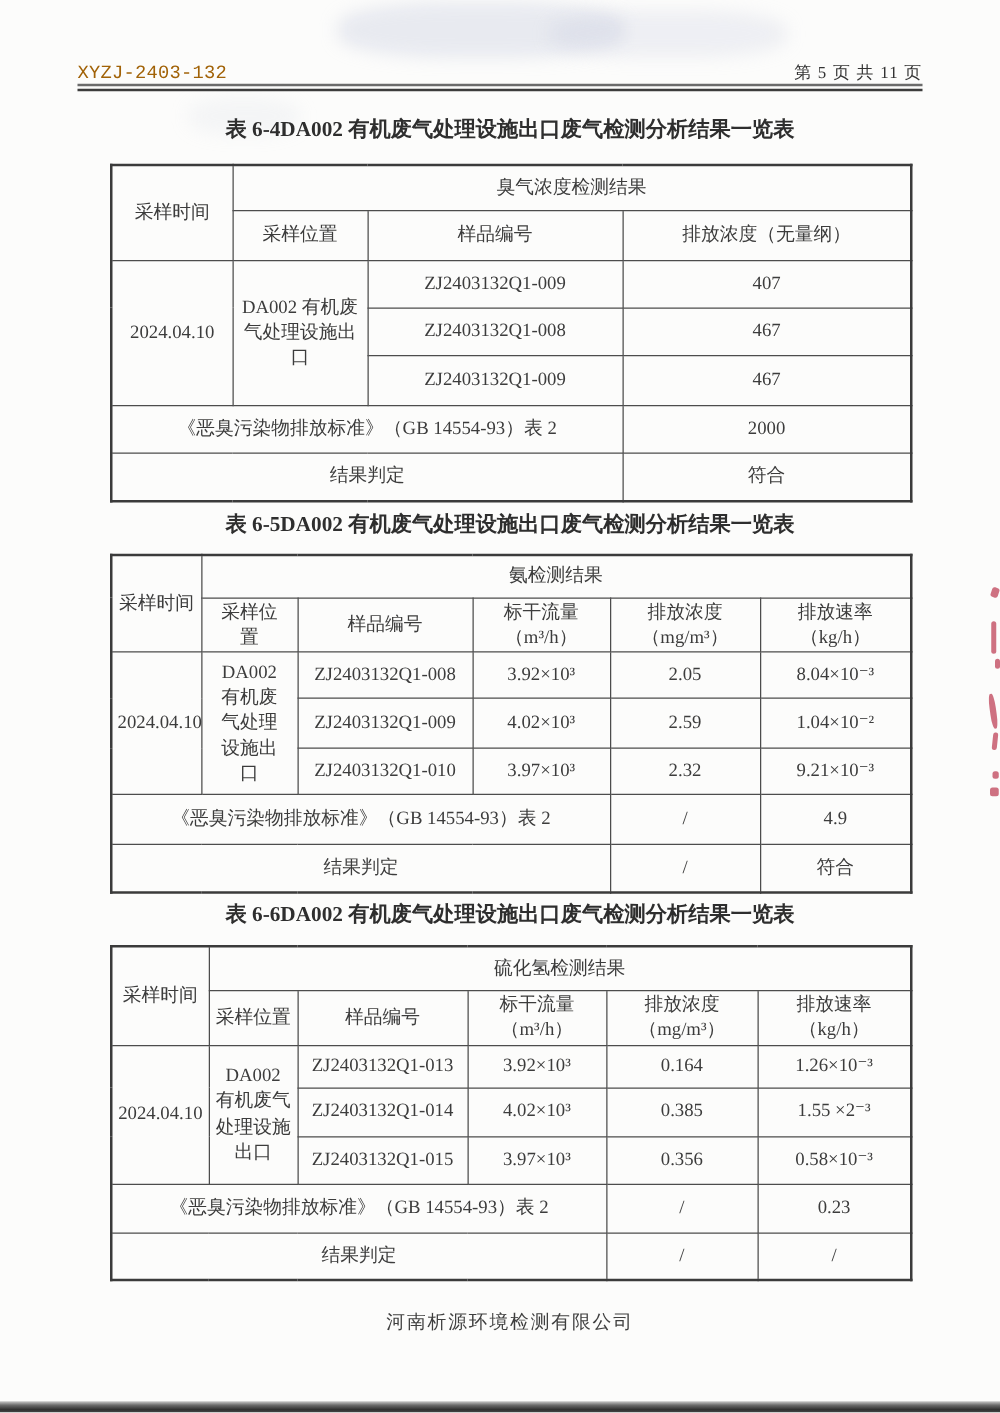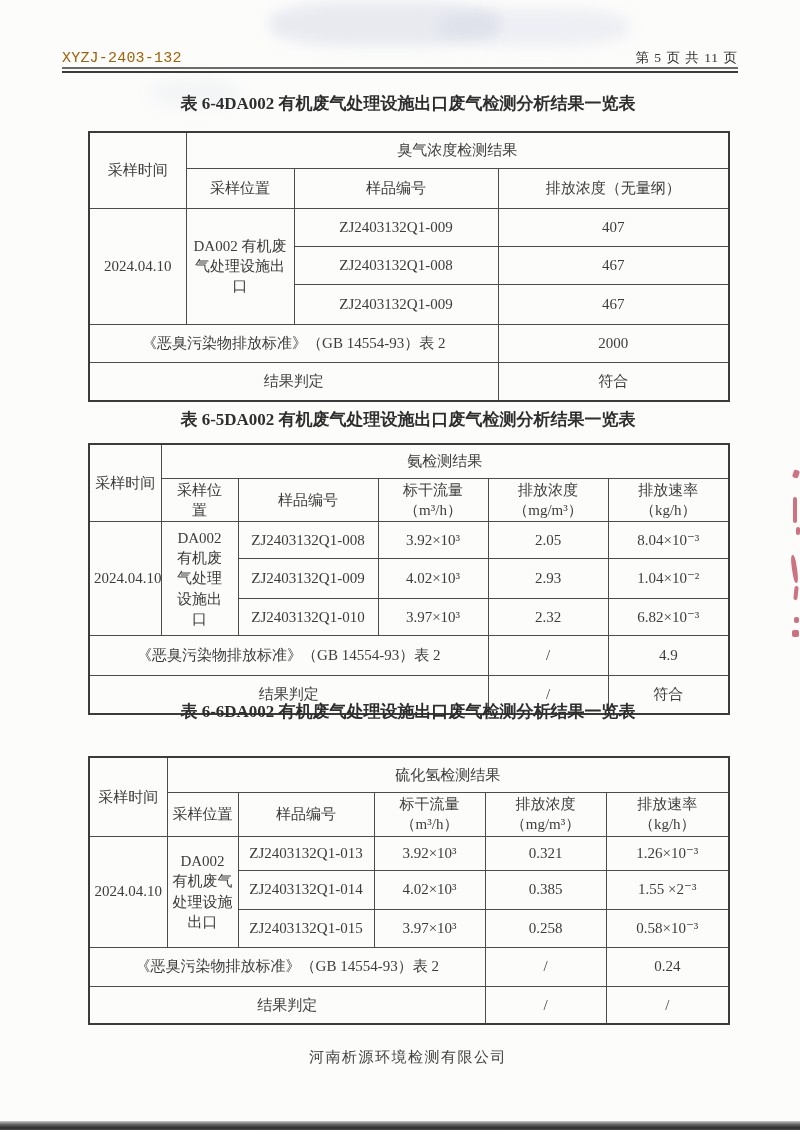--- a/index.html
+++ b/index.html
@@ -141,43 +141,43 @@
 设施出
 口</td>
     <td>ZJ2403132Q1-008</td>
     <td>3.92×10³</td>
     <td>2.05</td>
     <td>8.04×10⁻³</td>
   </tr>
   <tr style="height:40px">
     <td>ZJ2403132Q1-009</td>
     <td>4.02×10³</td>
-    <td>2.93</td>
+    <td>2.59</td>
     <td>1.04×10⁻²</td>
   </tr>
   <tr style="height:37px">
     <td>ZJ2403132Q1-010</td>
     <td>3.97×10³</td>
     <td>2.32</td>
-    <td>6.82×10⁻³</td>
+    <td>9.21×10⁻³</td>
   </tr>
   <tr style="height:40px">
     <td colspan="4">《恶臭污染物排放标准》（GB 14554-93）表 2</td>
     <td>/</td>
     <td>4.9</td>
   </tr>
   <tr style="height:38px">
     <td colspan="4">结果判定</td>
     <td>/</td>
     <td>符合</td>
   </tr>
   </tbody>
 </table>
 
-<div class="tbl-title" style="top:700px;">
+<div class="tbl-title" style="top:720px;">
   <span class="lbl">表 6-6</span><span>DA002 有机废气处理设施出口废气检测分析结果一览表</span>
 </div>
 
 <table class="rpt" style="top:756px;">
   <colgroup>
       <col style="width:78px">
       <col style="width:71px">
       <col style="width:136px">
       <col style="width:111px">
       <col style="width:121px">
@@ -198,39 +198,39 @@
     <th>排放速率（kg/h）</th>
   </tr>
   <tr style="height:34px">
     <td rowspan="3">2024.04.10</td>
     <td rowspan="3" class="pre">DA002
 有机废气
 处理设施
 出口</td>
     <td>ZJ2403132Q1-013</td>
     <td>3.92×10³</td>
-    <td>0.321</td>
+    <td>0.164</td>
     <td>1.26×10⁻³</td>
   </tr>
   <tr style="height:39px">
     <td>ZJ2403132Q1-014</td>
     <td>4.02×10³</td>
     <td>0.385</td>
     <td>1.55 ×2⁻³</td>
   </tr>
   <tr style="height:38px">
     <td>ZJ2403132Q1-015</td>
     <td>3.97×10³</td>
-    <td>0.258</td>
+    <td>0.356</td>
     <td>0.58×10⁻³</td>
   </tr>
   <tr style="height:39px">
     <td colspan="4">《恶臭污染物排放标准》（GB 14554-93）表 2</td>
     <td>/</td>
-    <td>0.24</td>
+    <td>0.23</td>
   </tr>
   <tr style="height:38px">
     <td colspan="4">结果判定</td>
     <td>/</td>
     <td>/</td>
   </tr>
   </tbody>
 </table>
 
 <div class="footer">河南析源环境检测有限公司</div>

